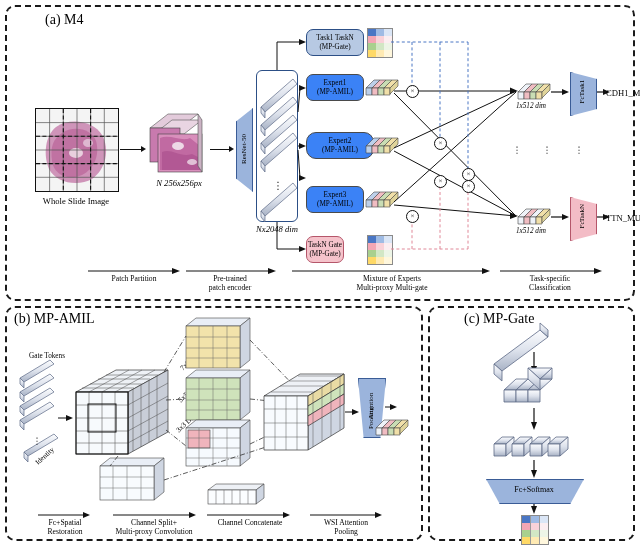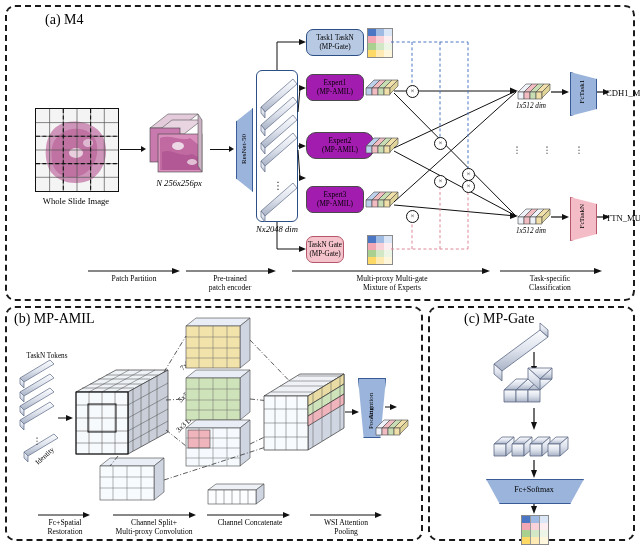--- a/index.html
+++ b/index.html
@@ -9,21 +9,21 @@
   #panel-a{left:5px;top:5px;width:630px;height:296px;}
   #panel-b{left:5px;top:306px;width:418px;height:235px;}
   #panel-c{left:428px;top:306px;width:207px;height:235px;}
   .ptitle{position:absolute;font-size:14px;font-family:"Liberation Serif", serif;white-space:nowrap;}
   .lbl{position:absolute;font-size:7.2px;line-height:8.4px;text-align:center;white-space:nowrap;font-family:"Liberation Serif", serif;}
   .lbl.it{font-style:italic;}
   .lbl.big{font-size:8.6px;line-height:10px;}
   .vert{position:absolute;transform-origin:center center;}
   
   .rbox{position:absolute;box-sizing:border-box;border:1px solid #4a4a4a;border-radius:7px;display:flex;flex-direction:column;
-        align-items:center;justify-content:center;font-size:7.2px;line-height:8.6px;text-align:center;background:#a21caf;}
+        align-items:center;justify-content:center;font-size:7.2px;line-height:8.6px;text-align:center;background:#3b82f6;}
   .rbox.gate1{background:#b7c9e3;border-color:#2c4f86;}
   .rbox.gaten{background:#f5c3cb;border-color:#b5566a;}
   
   .ln{position:absolute;background:#111;height:1px;transform-origin:0 50%;}
   .ahead{position:absolute;width:0;height:0;border-left:5px solid #111;border-top:3px solid transparent;border-bottom:3px solid transparent;}
   
   .mx{position:absolute;width:11px;height:11px;border:1px solid #111;border-radius:50%;background:#fff;
       font-size:7px;line-height:11px;text-align:center;font-family:"Liberation Serif",serif;}
   
   .trap{position:absolute;background:#9bb4dc;border:1px solid #3a5c96;}
@@ -358,32 +358,32 @@
     </g>
   </svg>
   <div class="capt" style="left:86px;top:274px;width:96px;">
     <div>Patch Partition</div>
   </div>
   <div class="capt" style="left:182px;top:274px;width:96px;">
     <div>Pre-trained</div>
     <div>patch encoder</div>
   </div>
   <div class="capt" style="left:292px;top:274px;width:200px;">
+    <div>Mixture of Experts</div>
     <div>Multi-proxy Multi-gate</div>
-    <div>Mixture of Experts</div>
   </div>
   <div class="capt" style="left:502px;top:274px;width:96px;">
     <div>Task-specific</div>
     <div>Classification</div>
   </div>
 
   <div class="panel" id="panel-b"></div>
   <div class="ptitle" style="left:14px;top:311px;">(b) MP-AMIL</div>
 
-  <div class="lbl" style="left:16px;top:352px;width:62px;">TaskN Tokens</div>
+  <div class="lbl" style="left:16px;top:352px;width:62px;">Gate Tokens</div>
 
   <svg width="640" height="546">
     <g stroke="#5d6a86" stroke-width="0.7" fill="url(#gb)">
       <polygon points="20,378 50,360 54,364 24,382"></polygon>
         <polygon points="20,378 24,382 24,388 20,384"></polygon>
       <polygon points="20,392 50,374 54,378 24,396"></polygon>
         <polygon points="20,392 24,396 24,402 20,398"></polygon>
       <polygon points="20,406 50,388 54,392 24,410"></polygon>
         <polygon points="20,406 24,410 24,416 20,412"></polygon>
       <polygon points="20,420 50,402 54,406 24,424"></polygon>

